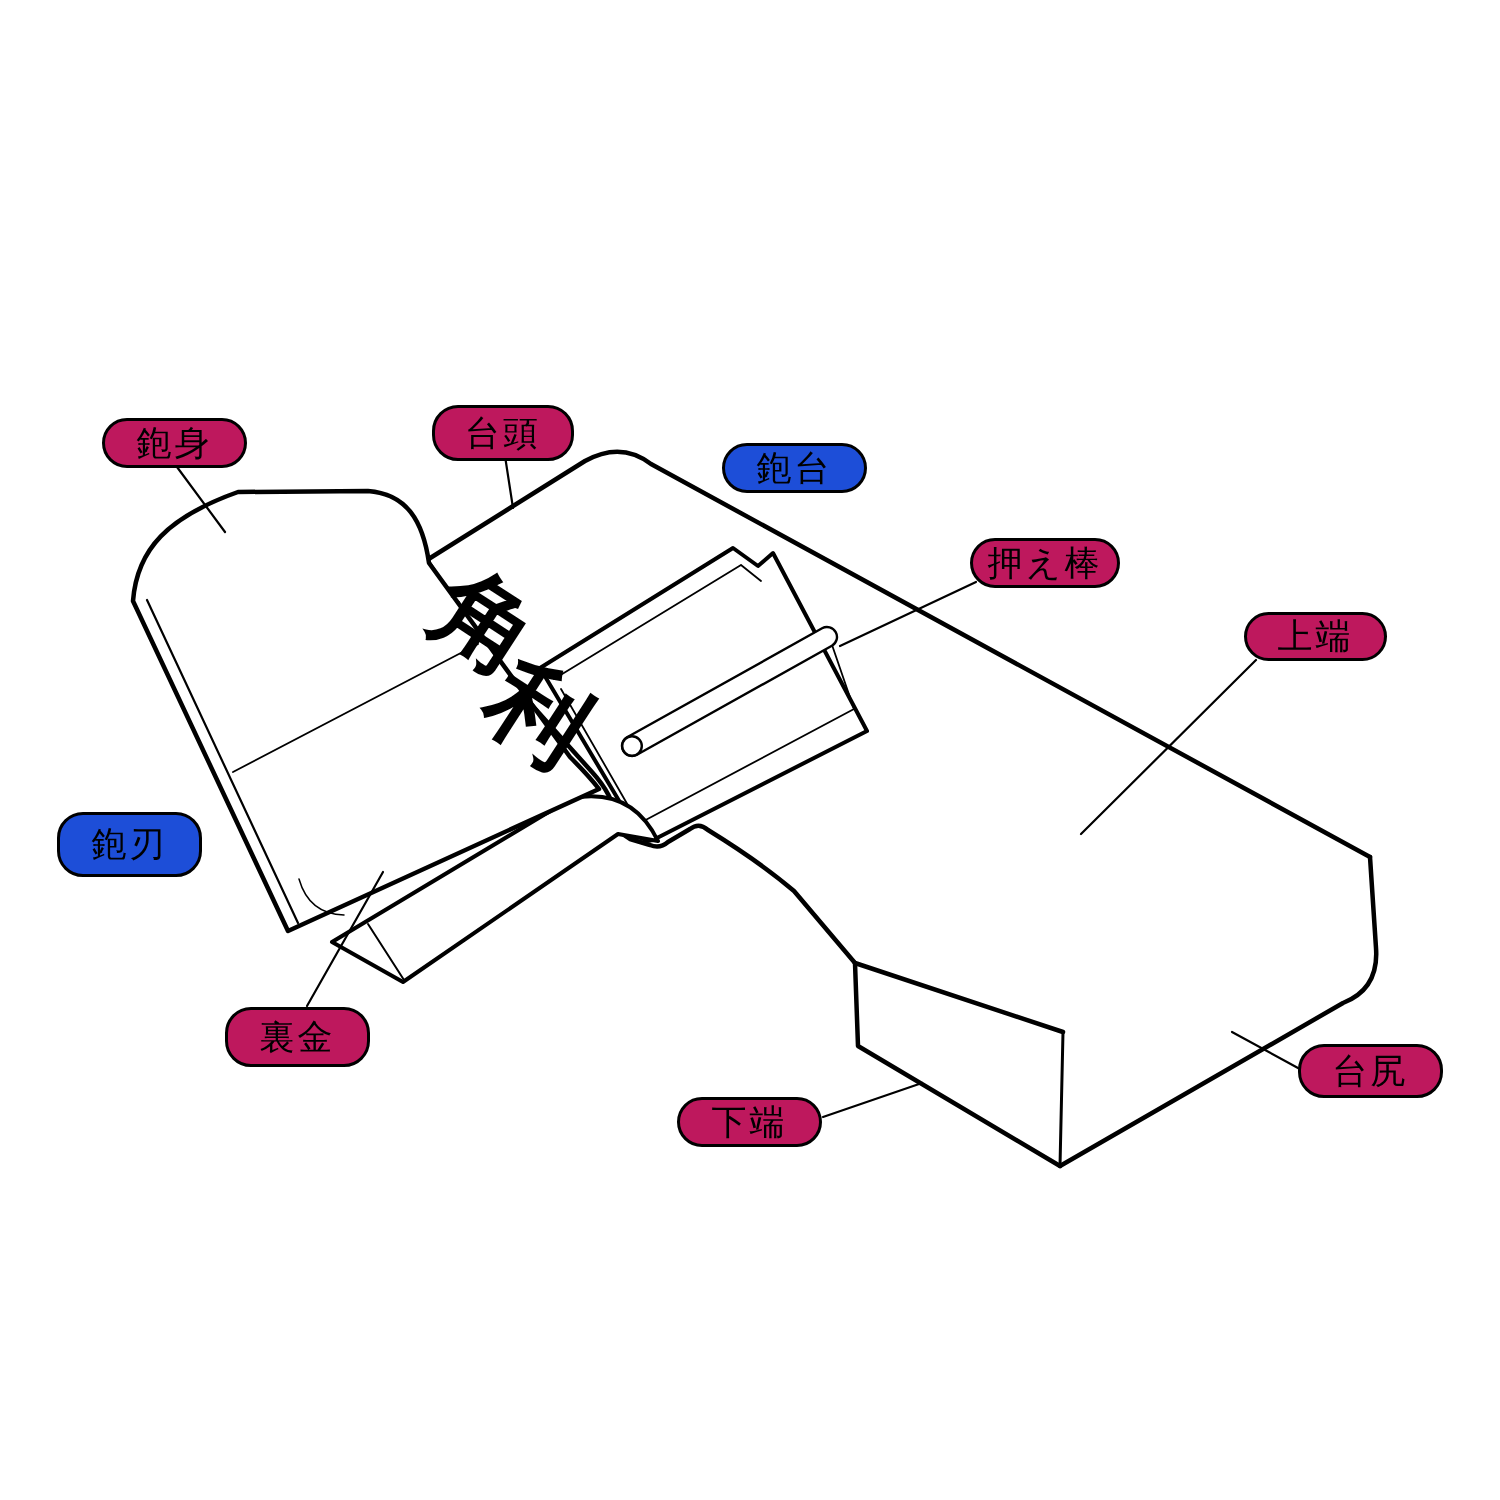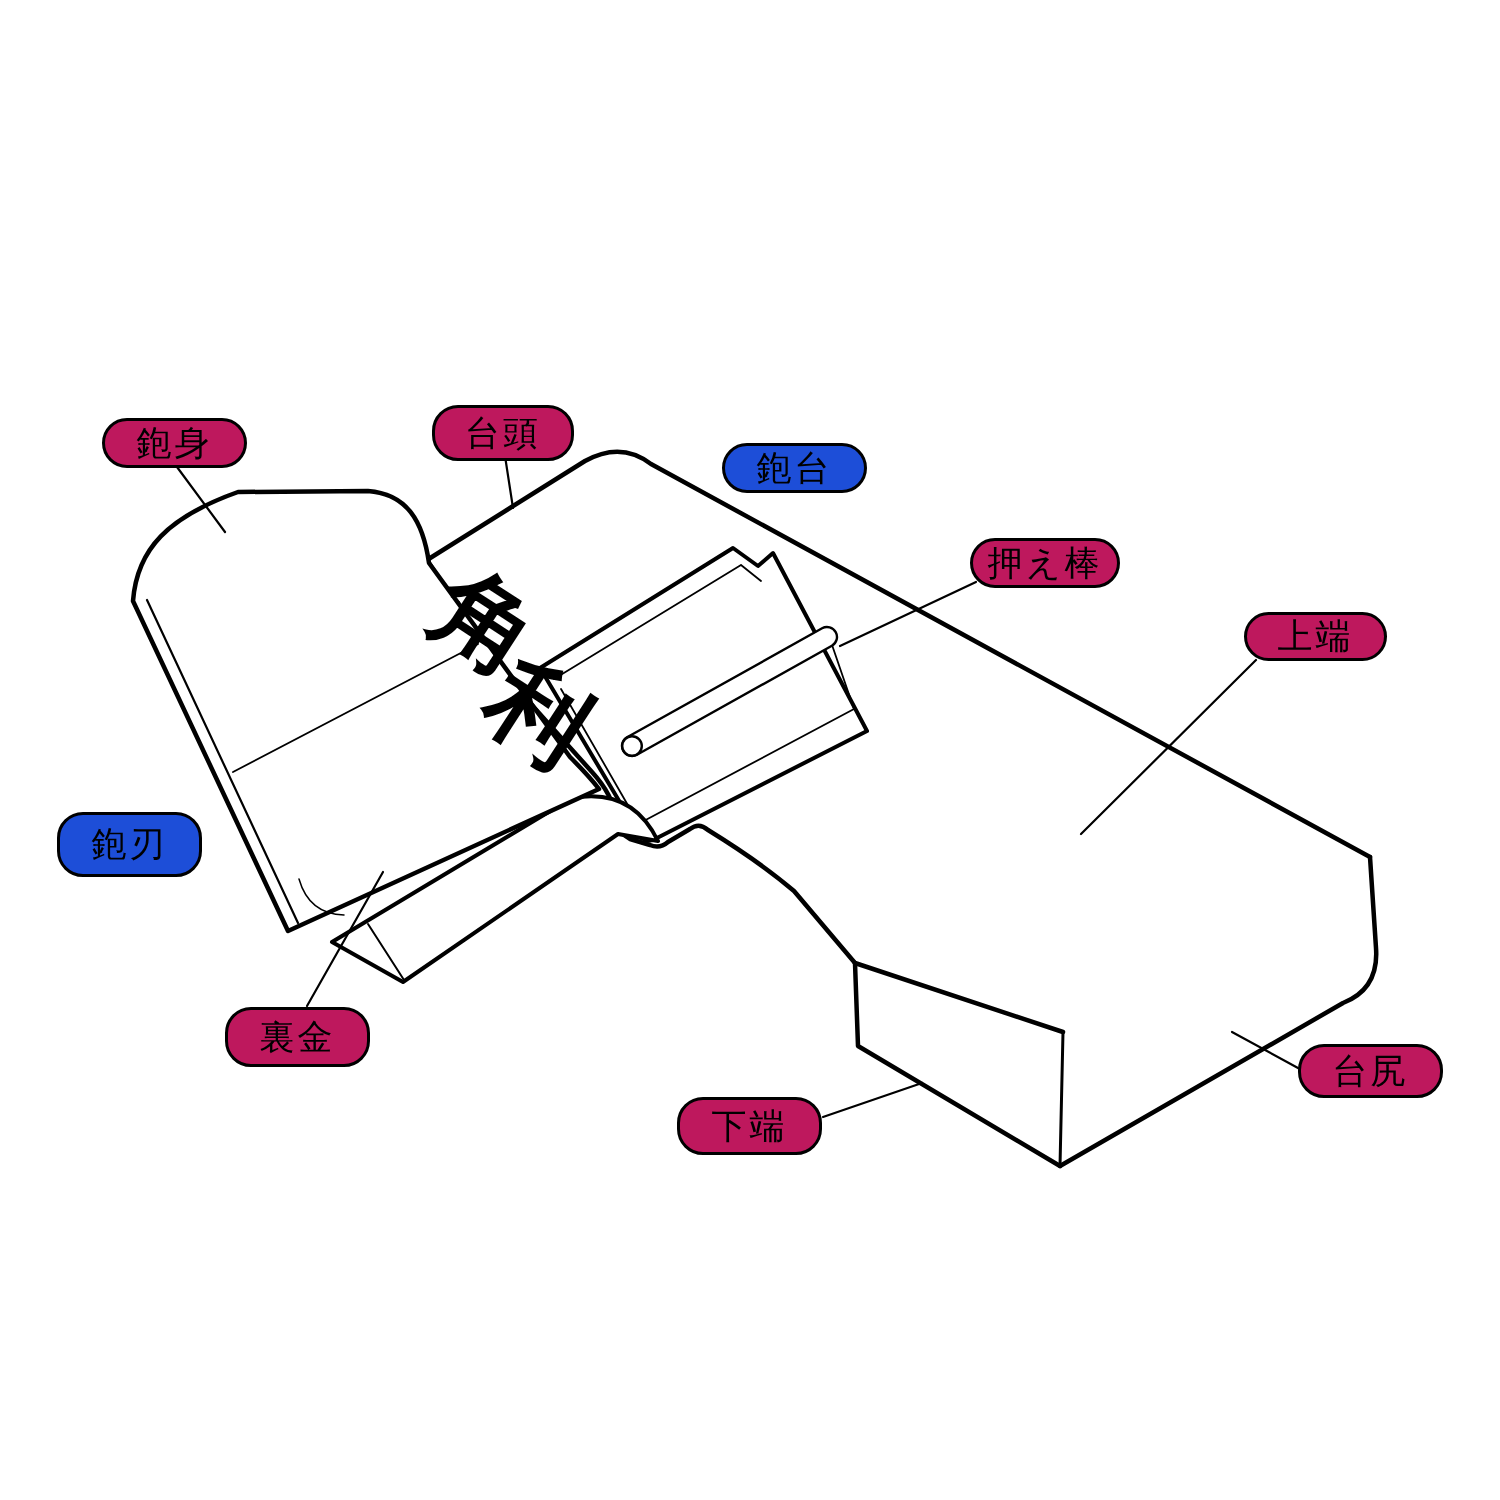--- a/index.html
+++ b/index.html
@@ -90,17 +90,17 @@
   <div class="label highlight" style="left:722px;top:443px;width:145px;height:50px;">鉋台</div>
 
   <div class="label" style="left:970px;top:538px;width:150px;height:50px;font-family:Liberation Mono, monospace;">押え棒</div>
 
   <div class="label" style="left:1244px;top:592px;width:143px;height:49px;margin-top:20px;">上端</div>
 
   <div class="label highlight" style="left:57px;top:812px;width:145px;height:65px;">鉋刃</div>
 
   <div class="label" style="left:225px;top:1007px;width:145px;height:60px;">裏金</div>
 
-  <div class="label" style="left:677px;top:1097px;width:145px;height:58px;">下端</div>
+  <div class="label" style="left:677px;top:1097px;width:145px;height:50px;">下端</div>
 
   <div class="label" style="left:1298px;top:1044px;width:145px;height:54px;">台尻</div>
 
 </div>
 
 </body></html>

